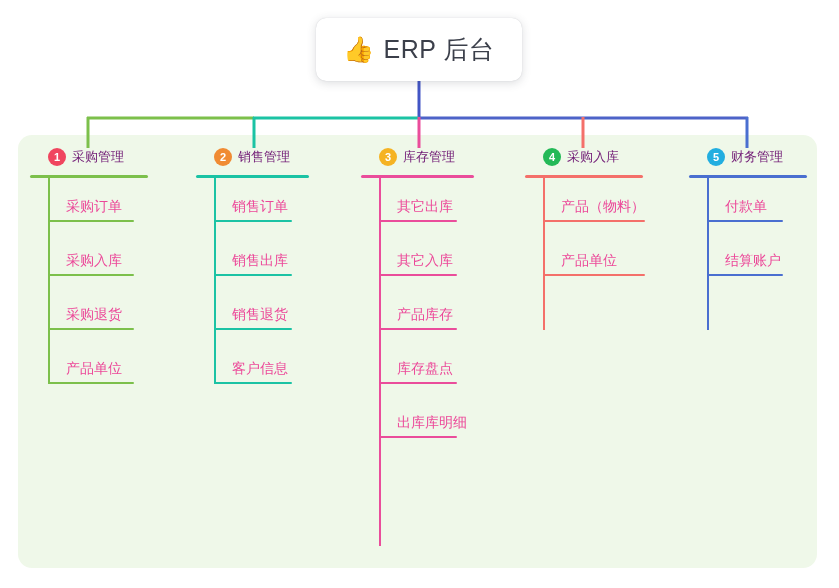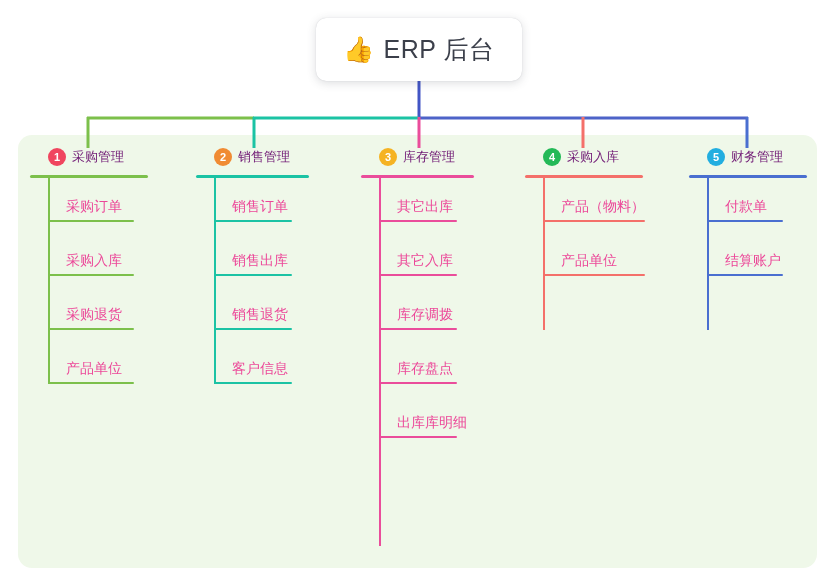--- a/index.html
+++ b/index.html
@@ -222,21 +222,21 @@
         <div class="trunk" style="background: rgb(234, 77, 155); height: 368px;"></div>
         <div class="leaf">
           <span class="leaf-text">其它出库</span>
           <div class="leaf-rule" style="background: rgb(234, 77, 155); width: 78px;"></div>
         </div>
         <div class="leaf">
           <span class="leaf-text">其它入库</span>
           <div class="leaf-rule" style="background: rgb(234, 77, 155); width: 78px;"></div>
         </div>
         <div class="leaf">
-          <span class="leaf-text">库存调拨</span>
+          <span class="leaf-text">产品库存</span>
           <div class="leaf-rule" style="background: rgb(234, 77, 155); width: 78px;"></div>
         </div>
         <div class="leaf">
           <span class="leaf-text">库存盘点</span>
           <div class="leaf-rule" style="background: rgb(234, 77, 155); width: 78px;"></div>
         </div>
         <div class="leaf">
           <span class="leaf-text">出库库明细</span>
           <div class="leaf-rule" style="background: rgb(234, 77, 155); width: 78px;"></div>
         </div>

